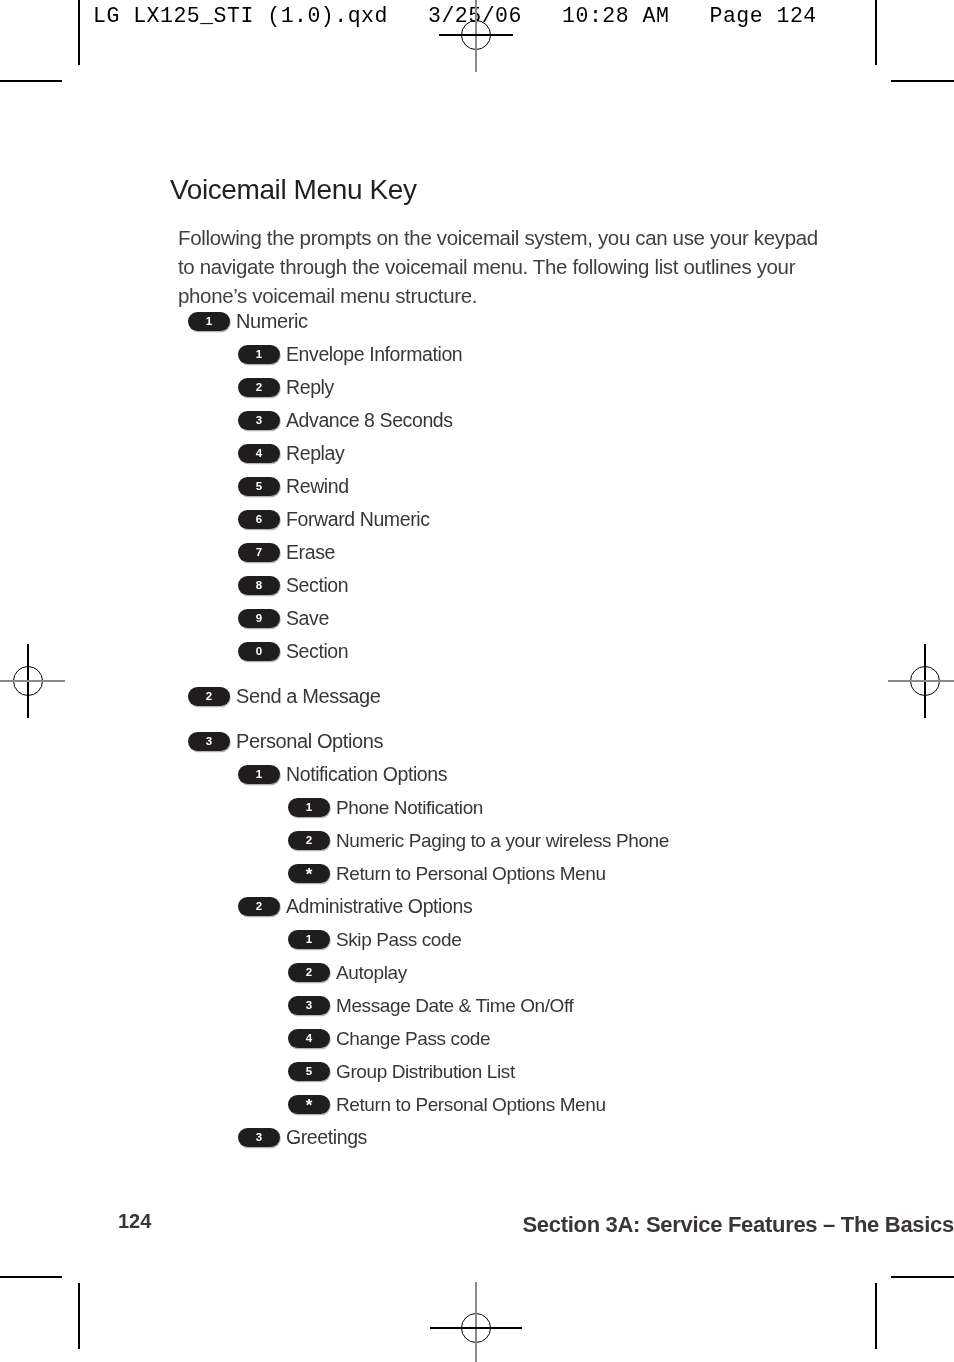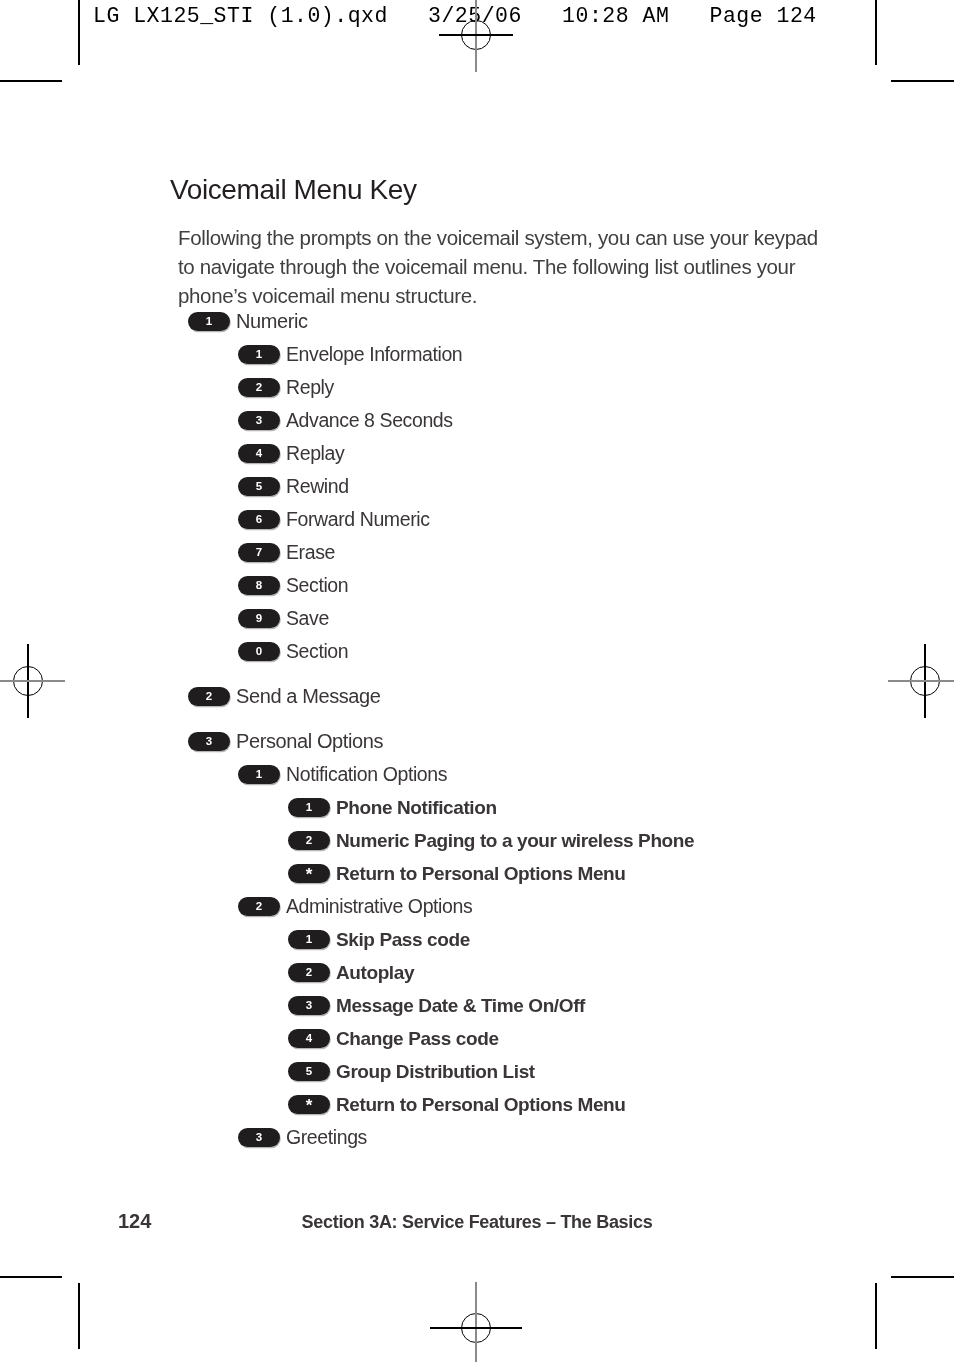--- a/index.html
+++ b/index.html
@@ -151,21 +151,21 @@
   }
 
   .row-label {
     margin-left: 6px;
     font-size: 19.5px;
     letter-spacing: -0.4px;
     color: #3a3637;
     white-space: nowrap;
   }
   .row.lvl1 .row-label { font-size: 20px; }
-  .row.lvl3 .row-label { font-size: 19px; font-weight: bold; }
+  .row.lvl3 .row-label { font-size: 19px; }
 
   
   .footer {
     position: absolute;
     left: 0;
     top: 1210px;
     width: 954px;
     height: 30px;
   }
   .footer-page {
@@ -174,22 +174,22 @@
     top: 0;
     font-size: 20px;
     font-weight: bold;
     color: #3a3637;
   }
   .footer-section {
     position: absolute;
     left: 0;
     top: 2px;
     width: 954px;
-    text-align: center;
-    font-size: 18px;
+    text-align: right;
+    font-size: 22px;
     font-weight: bold;
     letter-spacing: -0.3px;
     color: #3a3637;
   }
 </style>
 </head>
 <body>
 
 <div class="slug">LG LX125_STI (1.0).qxd   3/25/06   10:28 AM   Page 124</div>
 

